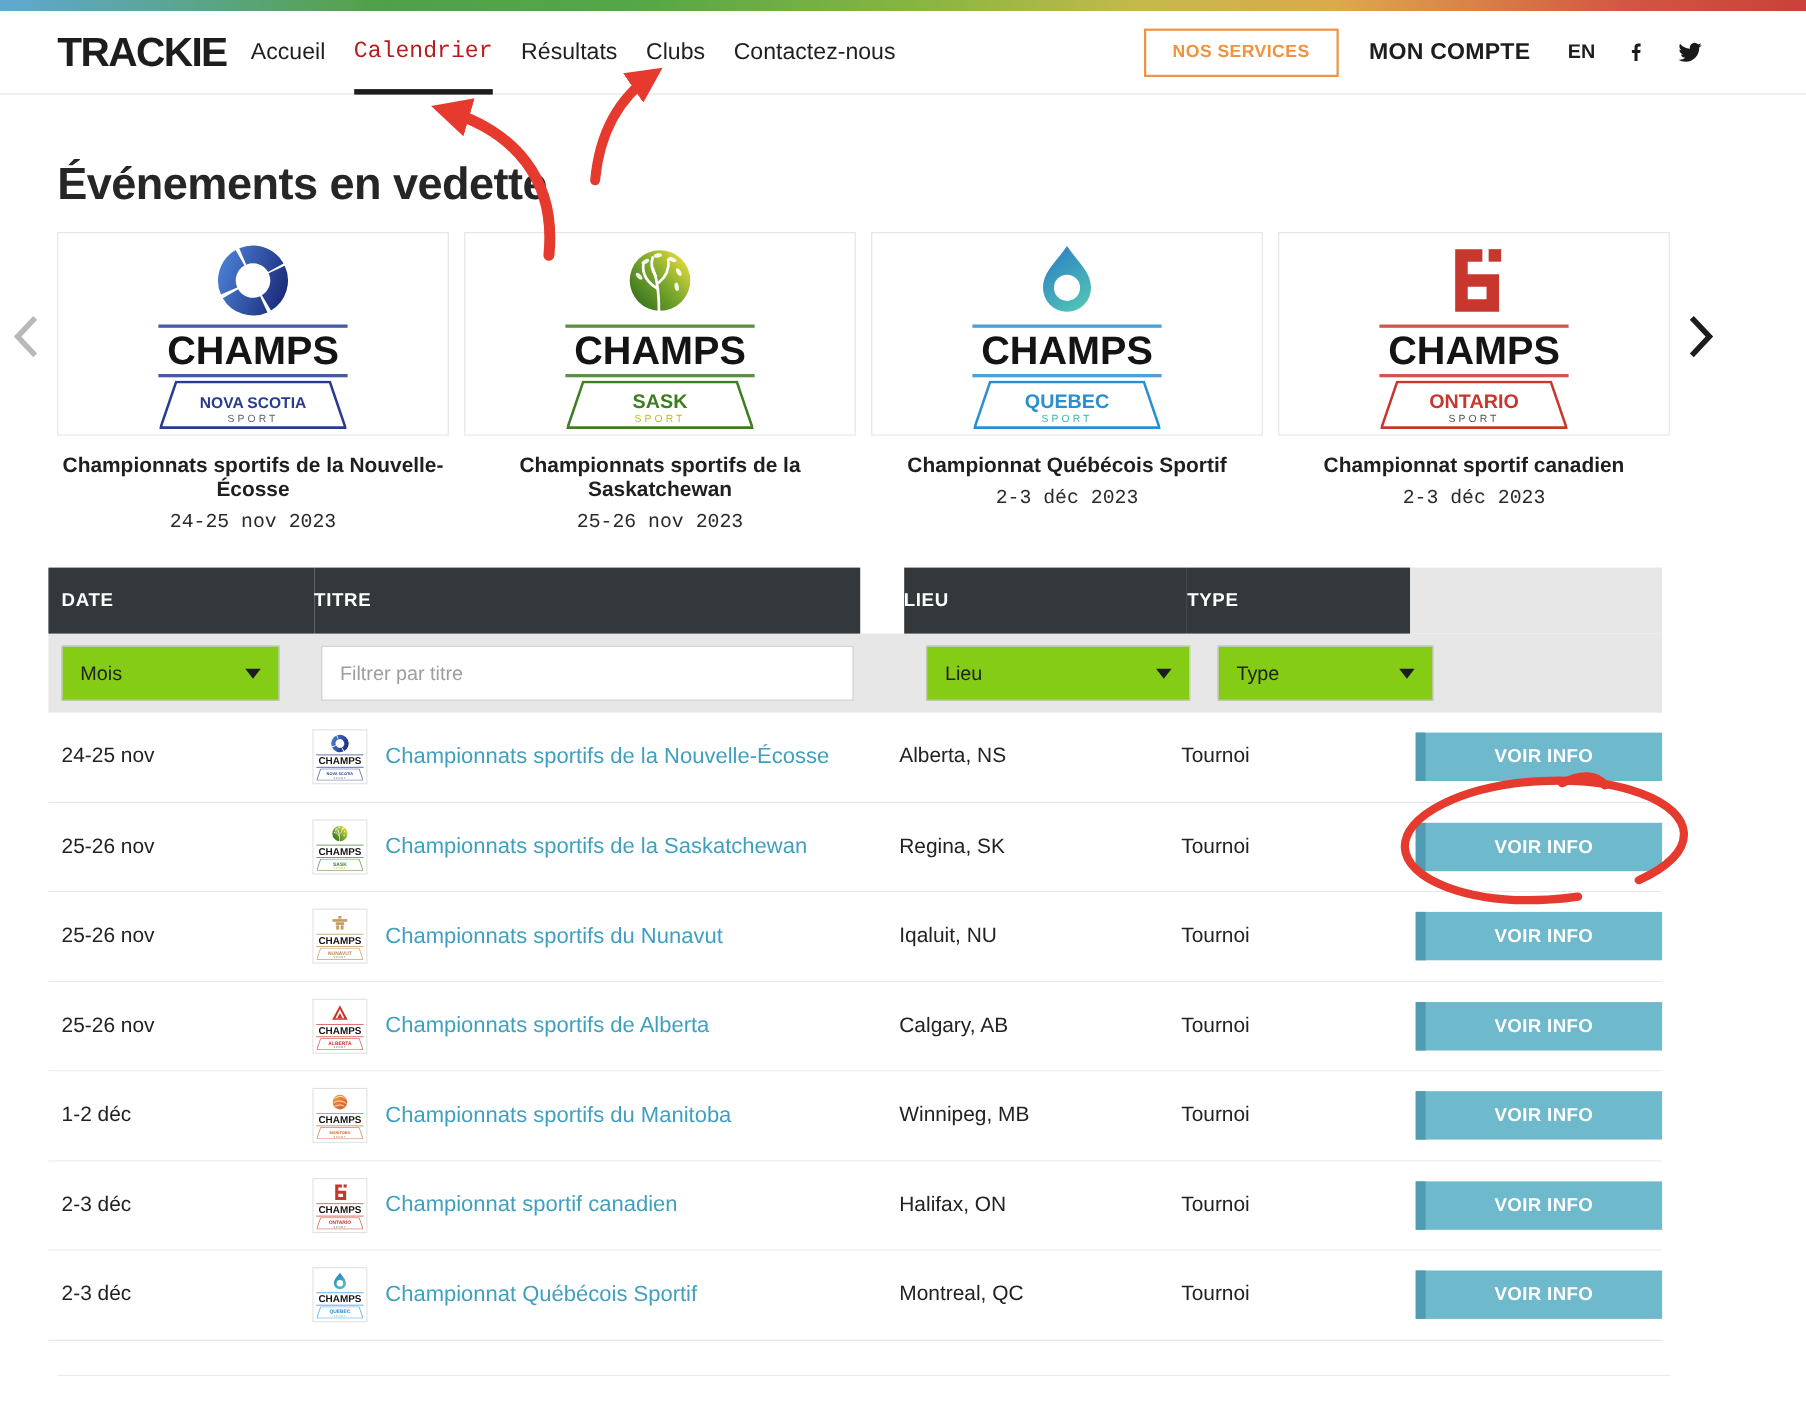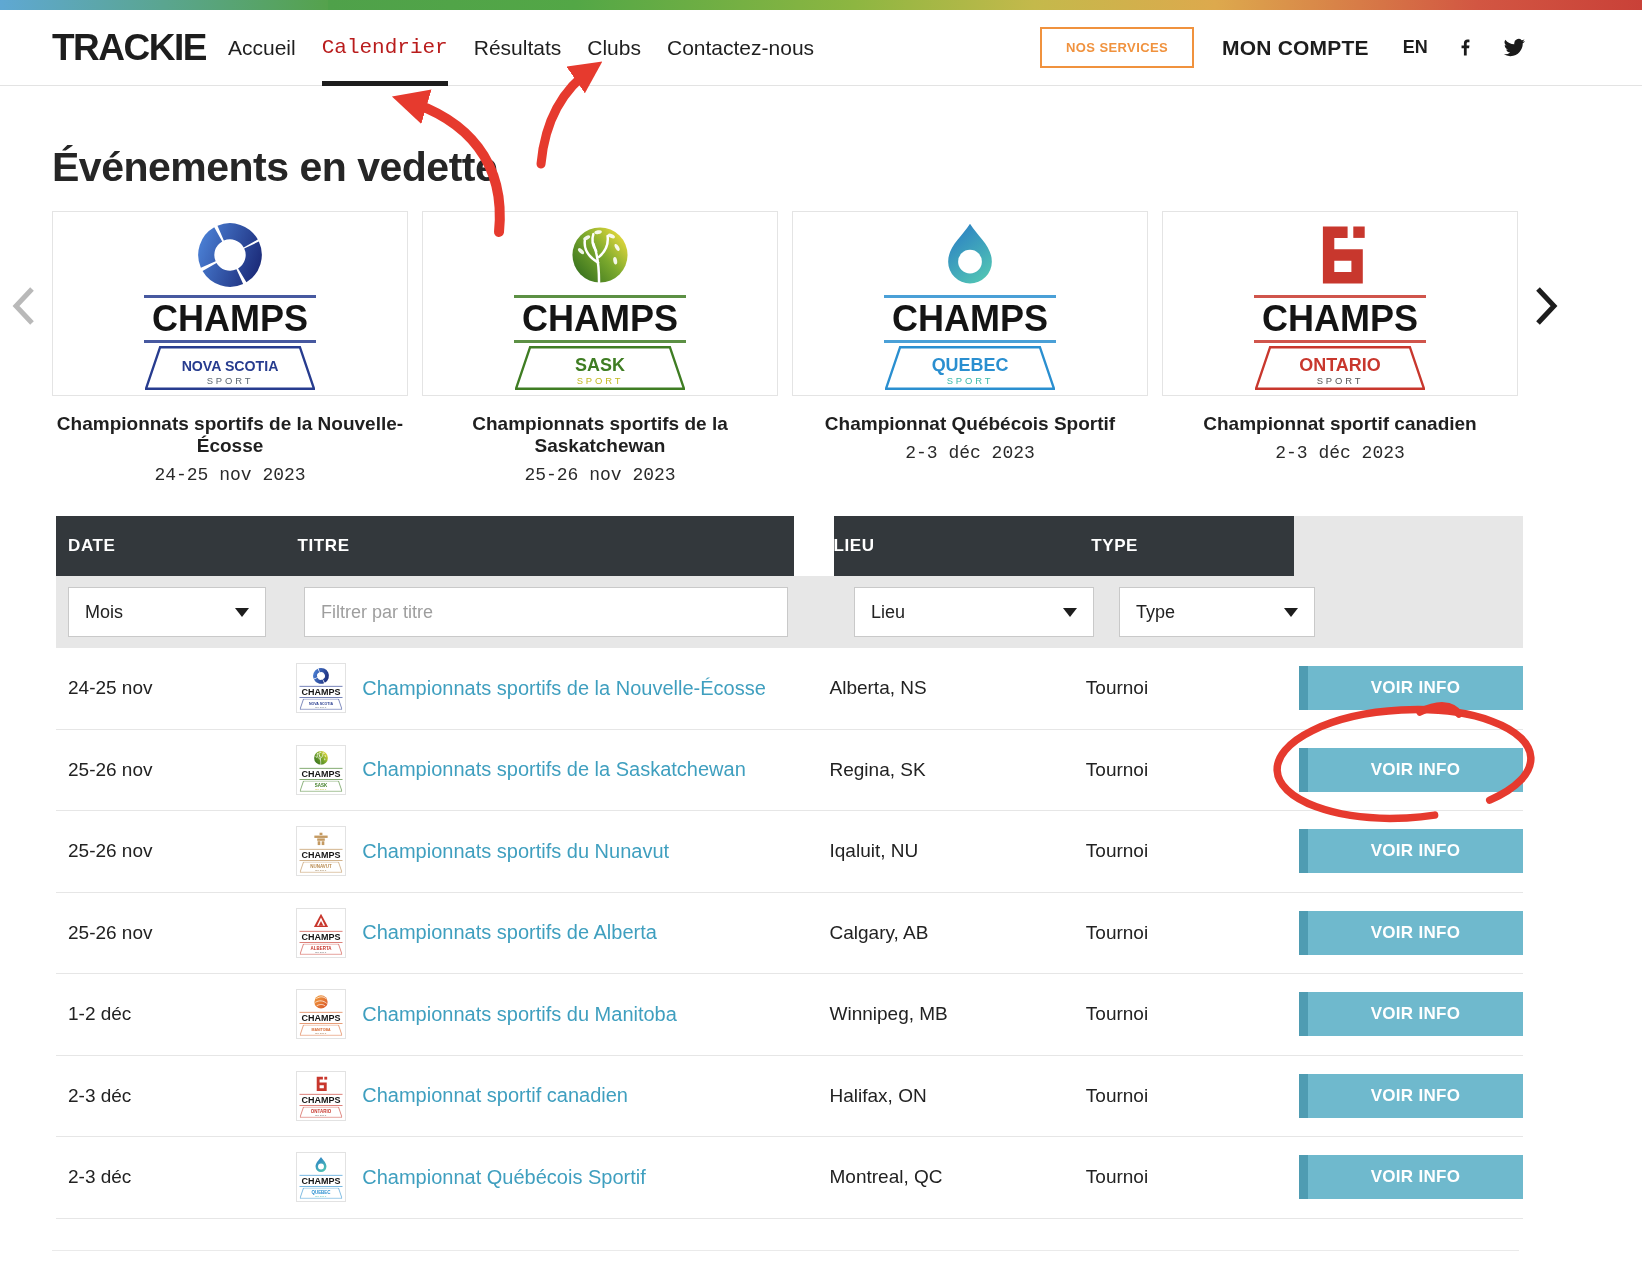--- a/index.html
+++ b/index.html
@@ -12,21 +12,21 @@
     background:linear-gradient(90deg,#5fa8d3 0%,#55a24c 20%,#4fa14a 0,#53a746 35%,#8db641 52%,#c4b94b 63%,#dda94d 74%,#d25642 90%,#c94138 100%); }
 
   
   header { position:absolute; top:10px; left:0; right:0; height:76px; background:#fff; border-bottom:1px solid #e3e3e3; }
   .logo { position:absolute; left:52px; top:50%; transform:translateY(-50%); font-size:37px; font-weight:800; letter-spacing:-1.5px; color:#1d1d1d; cursor:pointer; }
   nav { position:absolute; left:228px; top:0; height:100%; display:flex; align-items:center; gap:26px; font-size:21px; }
   .nav-item { color:#1f1f1f; cursor:pointer; position:relative; line-height:24px; white-space:nowrap; }
   .nav-item.active { color:#b91c1c;font-family:Liberation Mono, monospace; }
   .nav-item.active::after { content:""; position:absolute; left:0; right:0; bottom:-26px; height:5px; background:#1d1d1d; }
   .header-right { position:absolute; left:1040px; top:0; height:100%; display:flex; align-items:center; }
-  .services-btn { border:2px solid var(--accent_orange); color:var(--accent_orange); font-weight:bold; font-size:13px; padding:11px 24px; letter-spacing:.4px; cursor:pointer; white-space:nowrap; }
+  .services-btn { border:2px solid var(--accent_orange); color:var(--accent_orange); font-weight:bold; font-size:16px; padding:11px 24px; letter-spacing:.4px; cursor:pointer; white-space:nowrap; }
   .account { font-weight:bold; font-size:21px; margin-left:28px; color:#1d1d1d; letter-spacing:.2px; cursor:pointer; white-space:nowrap; }
   .lang { font-weight:bold; font-size:18px; margin-left:34px; color:#1d1d1d; cursor:pointer; }
   .social { margin-left:28px; display:flex; align-items:center; cursor:pointer; }
 
   
   h1.page-title { position:absolute; left:52px; top:144px; font-size:41px; font-weight:700; letter-spacing:-.5px; color:#262626; }
   .chev { position:absolute; top:286px; cursor:pointer; }
   .chev.left { left:12px; }
   .chev.right { left:1534px; }
   .carousel { position:absolute; left:52px; top:211px; width:1466px; display:flex; gap:14px; }
@@ -36,30 +36,30 @@
   .card-date { margin-top:8px; font-size:18px; color:#2a2a2a;font-family:Liberation Mono, monospace; }
 
   
   .champs-logo { display:flex; flex-direction:column; align-items:center; width:190px; }
   .licon svg { width:76px; height:76px; display:block; }
   .lrule { width:172px; height:2.5px; margin:2px 0; opacity:.85; }
   .lword { font-size:36px; font-weight:800; letter-spacing:0; line-height:1.08; color:#141414; }
   .ltrap { width:170px; height:44px; margin-top:1px; }
 
   
-  .etable { position:absolute; left:56px; top:516px; width:1467px; }
+  .etable { position:absolute; left:44px; top:516px; width:1467px; }
   .c1 { width:248px; } .c2 { width:510px; } .c3 { width:265px;margin-left:40px; } .c4 { width:208px; } .c5 { width:236px; }
   .thead { display:flex; height:60px; }
   .th { background:var(--header_dark); color:#fff; font-weight:bold; font-size:17px; letter-spacing:.6px; display:flex; align-items:center; }
   .th.c1 { padding-left:12px; }
   .th.c5 { background:#e7e7e7; }
   .filters { background:#e7e7e7; height:72px; display:flex; align-items:center; }
   .fc { display:flex; align-items:center; }
   .fc.c1 { padding-left:12px; }
-  .fbox { height:50px; background:#ffffff; border:1px solid #c9c9c9; display:flex; align-items:center; justify-content:space-between; padding:0 16px; font-size:18px; color:#222; cursor:pointer; }
+  .fbox { height:50px; background:#84cc16; border:1px solid #c9c9c9; display:flex; align-items:center; justify-content:space-between; padding:0 16px; font-size:18px; color:#222; cursor:pointer; }
   .fbox.w1 { width:198px; } .fbox.w3 { width:240px; } .fbox.w4 { width:196px; }
   .caret { width:0; height:0; border-left:7px solid transparent; border-right:7px solid transparent; border-top:9px solid #1d1d1d; }
   .finput { height:50px; background:#fff; border:1px solid #c9c9c9; width:484px; padding:0 16px; font-size:18px; font-family:inherit; color:#222; }
   .finput::placeholder { color:#9e9e9e; }
   .add-btn { margin-left:12px; width:224px; height:52px; background:var(--button_green); border-left:9px solid var(--button_green_edge); color:#fff; font-weight:bold; font-size:16.5px; display:flex; align-items:center; justify-content:center; cursor:pointer; white-space:nowrap; letter-spacing:.2px; }
 
   .trow { display:flex; align-items:center; height:81.5px; border-bottom:1px solid #e6e6e6; background:#fff; }
   .trow .cell { font-size:19px; color:#222; }
   .trow .c1 { padding-left:12px; }
   .rowmain { display:flex; align-items:center; }

